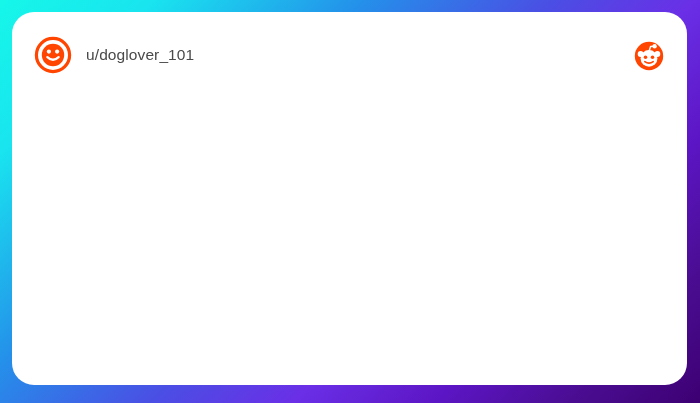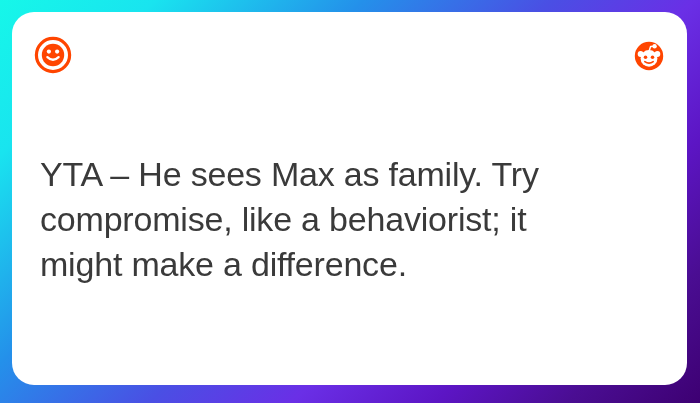--- a/index.html
+++ b/index.html
@@ -113,32 +113,32 @@
       <div id="user-block">
 
         <svg id="avatar" viewBox="0 0 38 38">
           <circle cx="19" cy="19" r="16.6" fill="none" stroke="#FF4500" stroke-width="3.2"></circle>
           <circle cx="19" cy="19" r="11.2" fill="#FF4500"></circle>
           <circle cx="14.9" cy="15.6" r="2.1" fill="#FFFFFF"></circle>
           <circle cx="23.1" cy="15.6" r="2.1" fill="#FFFFFF"></circle>
           <path d="M13.4 21.1 Q19 26.4 24.6 21.1" fill="none" stroke="#FFFFFF" stroke-width="2.3" stroke-linecap="round"></path>
         </svg>
 
+        <span id="username">u/doglover_101</span>
       </div>
 
       <svg id="brand-logo" viewBox="0 0 30 30">
         <circle cx="15" cy="15" r="14.2" fill="#FF4500"></circle>
         <circle cx="15" cy="17.4" r="8.4" fill="#FFFFFF"></circle>
         <circle cx="6.6" cy="13.0" r="2.9" fill="#FFFFFF"></circle>
         <circle cx="23.4" cy="13.0" r="2.9" fill="#FFFFFF"></circle>
         <circle cx="20.6" cy="5.3" r="2.2" fill="#FFFFFF"></circle>
         <path d="M15.3 9.4 L16.6 5.6 L20.2 5.2" fill="none" stroke="#FFFFFF" stroke-width="1.5" stroke-linecap="round" stroke-linejoin="round"></path>
         <circle cx="11.5" cy="16.2" r="1.75" fill="#FF4500"></circle>
         <circle cx="18.5" cy="16.2" r="1.75" fill="#FF4500"></circle>
         <path d="M10.8 20.6 Q15 23.6 19.2 20.6" fill="none" stroke="#FF4500" stroke-width="1.6" stroke-linecap="round"></path>
       </svg>
 
     </div>
 
-    <div id="post-body">YTA – He sees Max as family. Try compromise, like a behaviorist; it might make a difference.</div>
 
   </div>
 </div>
 
 </body></html>

